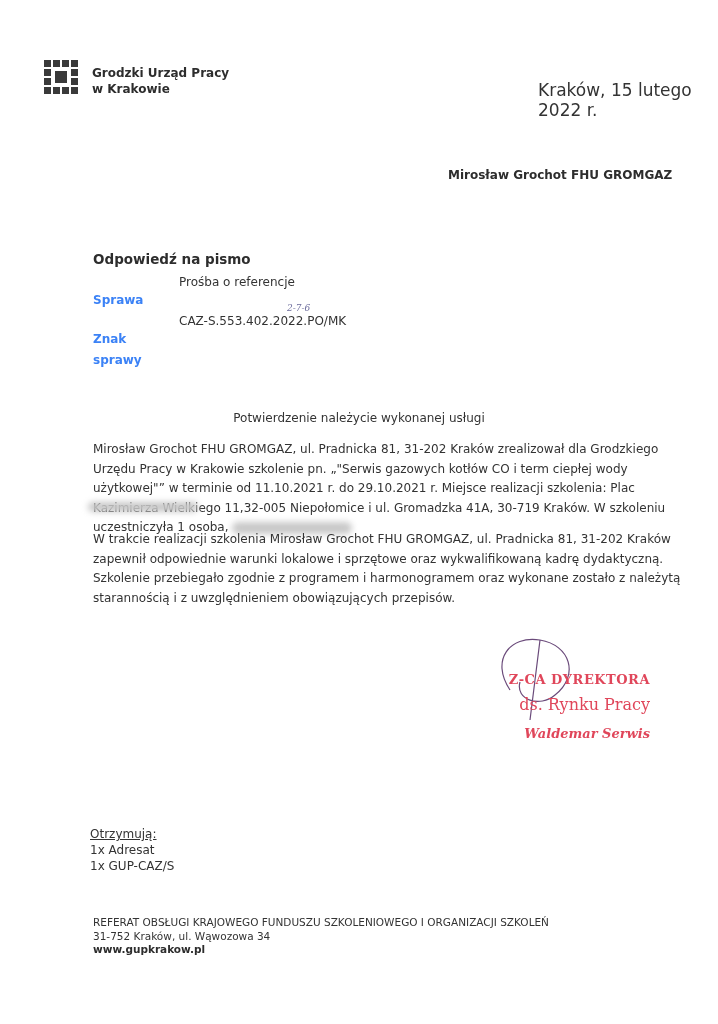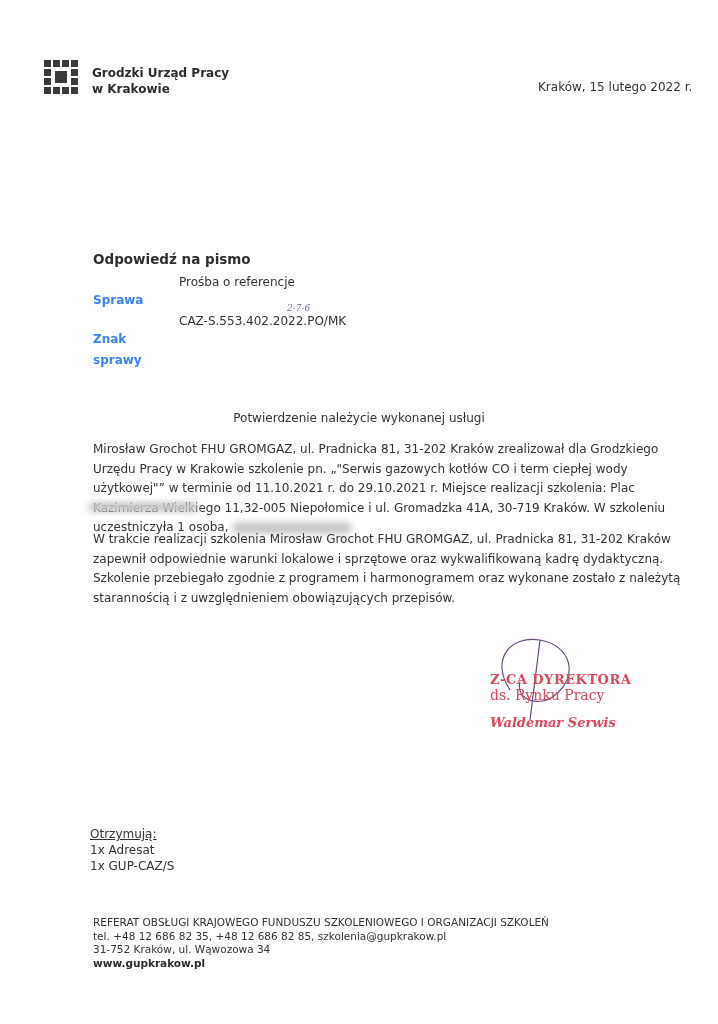--- a/index.html
+++ b/index.html
@@ -4,37 +4,37 @@
   <style>
     html, body { margin: 0; padding: 0; }
     body {
       width: 718px; height: 1024px; background: #ffffff; position: relative;
       font-family: "DejaVu Sans", "Liberation Sans", sans-serif; color: #2a2a2a;
       overflow: hidden;
     }
     .abs { position: absolute; }
     .logo-icon { left: 44px; top: 60px; width: 36px; height: 36px; }
     .logo-text { left: 92px; top: 65px; font-size: 12px; font-weight: bold; line-height: 16px; color: #2d2d2d; }
-    .date { left: 538px; top: 80px; font-size: 12px; color: #333; }
+    .date { left: 538px; top: 80px; font-size: 17px; color: #333; }
     .recipient { left: 448px; top: 166px; font-size: 12px; font-weight: bold; line-height: 19px; color: #2d2d2d; }
     .reply-title { left: 93px; top: 251px; font-size: 13.5px; font-weight: bold; color: #2d2d2d; text-align: center; }
     .meta-table { left: 93px; top: 272px; font-size: 12px; line-height: 21px; }
     .meta-row { display: flex; }
     .meta-label { width: 86px; font-weight: bold; color: #3b82f6; margin-top: 18px; }
     .meta-value { color: #333; position: relative; }
     .handwrite { position: absolute; left: 108px; top: -13px; font-family: "DejaVu Serif", serif; font-style: italic; font-size: 9px; color: #6c6c9c; }
     .heading { left: 0; width: 718px; top: 411px; text-align: center; font-size: 12px; color: #333; }
     .para { left: 93px; width: 590px; font-size: 12px; line-height: 19.5px; color: #333; }
     .p1 { top: 440px; }
     .p2 { top: 530px; }
     .blur { display: inline-block; width: 120px; height: 12px; background: #c8c8c8; filter: blur(3px); vertical-align: middle; border-radius: 6px; }
     .blur2 { position: absolute; left: 88px; top: 502px; width: 110px; height: 10px; background: #c8c8c8; filter: blur(3px); border-radius: 5px; }
-    .stamp { left: 490px; top: 672px; width: 180px; text-align: left; }
+    .stamp { left: 470px; top: 672px; width: 180px; text-align: right; }
     .stamp-title { font-family: "DejaVu Serif", serif; font-weight: bold; font-size: 13px; color: #e0465a; letter-spacing: 0.5px; }
-    .stamp-sub { font-family: "DejaVu Serif", serif; font-size: 14px; color: #e0465a; margin-top: 0px; }
+    .stamp-sub { font-family: "DejaVu Serif", serif; font-size: 16px; color: #e0465a; margin-top: 8px; }
     .stamp-name { font-family: "DejaVu Serif", serif; font-style: italic; font-weight: bold; font-size: 13px; color: #e0465a; margin-top: 12px; }
     .sig-svg { left: 470px; top: 620px; width: 160px; height: 120px; }
     .recipients { left: 90px; top: 826px; font-size: 12px; line-height: 16px; color: #333; }
     .recipients .title { text-decoration: underline; }
     .footer { left: 93px; top: 916px; font-size: 10.5px; line-height: 13.5px; color: #333; }
     .footer .bold { font-weight: bold; color: #2d2d2d; }
   </style>
 </head>
 <body>
 
@@ -56,20 +56,21 @@
   </g>
 </svg>
 <div class="abs logo-text">
   <div>Grodzki Urząd Pracy</div>
   <div>w Krakowie</div>
 </div>
 
 <div class="abs date">Kraków, 15 lutego 2022 r.</div>
 
 <div class="abs recipient">
+  <div>Mirosław Grochot FHU GROMGAZ</div>
 </div>
 
 <div class="abs reply-title">Odpowiedź na pismo</div>
 <div class="abs meta-table">
   <div class="meta-row">
     <span class="meta-label">Sprawa</span>
     <span class="meta-value">Prośba o referencje</span>
   </div>
   <div class="meta-row">
     <span class="meta-label">Znak sprawy</span>
@@ -101,16 +102,15 @@
 </div>
 
 <div class="abs recipients">
   <div class="title">Otrzymują:</div>
   <div>1x Adresat</div>
   <div>1x GUP-CAZ/S</div>
 </div>
 
 <div class="abs footer">
   <div>REFERAT OBSŁUGI KRAJOWEGO FUNDUSZU SZKOLENIOWEGO I ORGANIZACJI SZKOLEŃ</div>
-  <div>tel. +48 12 686 82 35, +48 12 686 82 85, szkolenia@gupkrakow.pl</div>
   <div>31-752 Kraków, ul. Wąwozowa 34</div>
   <div class="bold">www.gupkrakow.pl</div>
 </div>
 
 </body></html>

